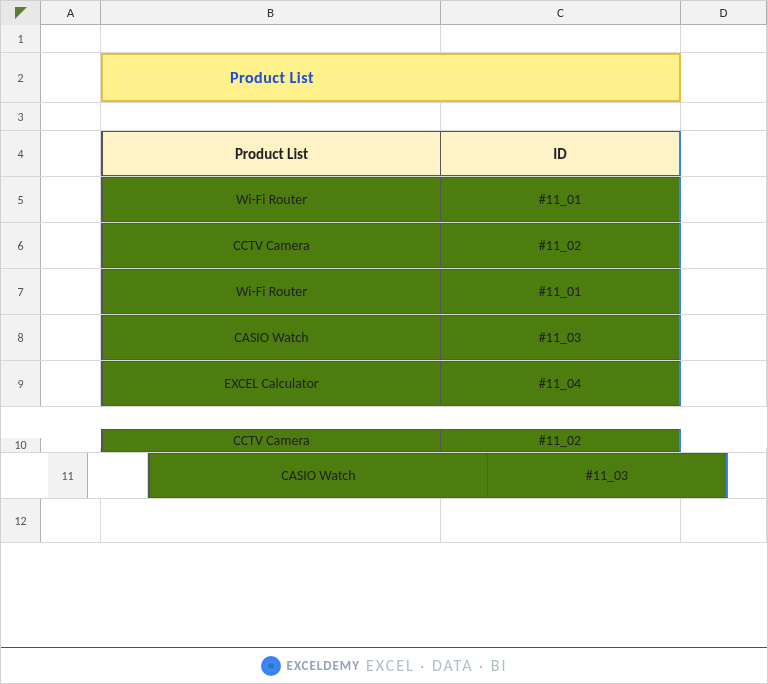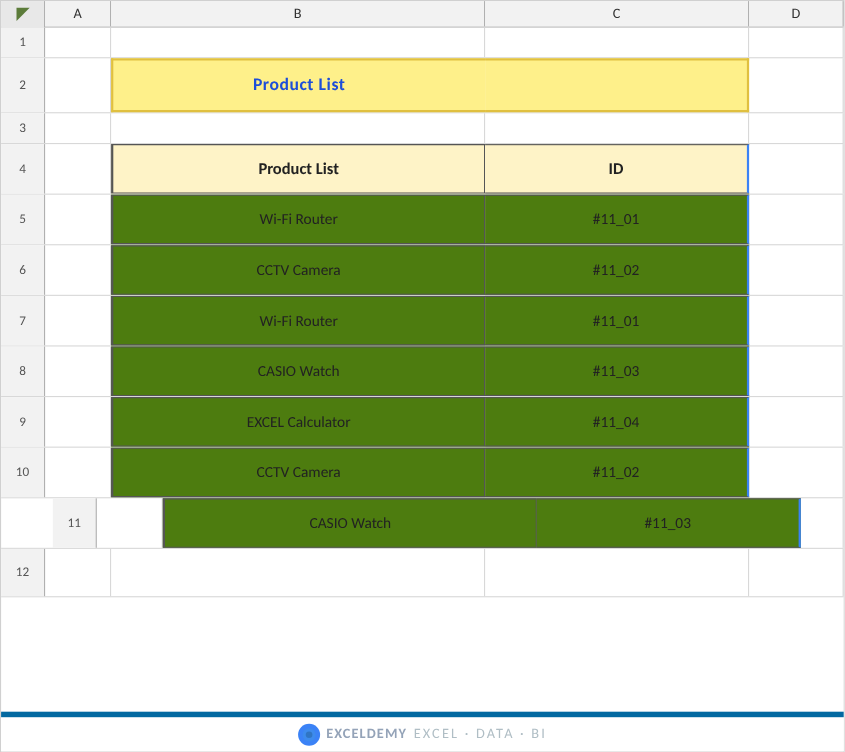--- a/index.html
+++ b/index.html
@@ -112,21 +112,21 @@
     
     .row-1 { height: 28px; }
     .row-2 { height: 50px; }
     .row-3 { height: 28px; }
     .row-4 { height: 46px; }
     .row-5  { height: 46px; }
     .row-6  { height: 46px; }
     .row-7  { height: 46px; }
     .row-8  { height: 46px; }
     .row-9  { height: 46px; }
-    .row-10 { height: 46px; }
+    .row-10 { height: 46px; align-items: flex-end; }
     .row-11 { height: 46px; padding-left: 47px; }
     .row-12 { height: 44px; }
 
     
     .title-cell {
       background: #fef08a;
       font-size: 20px;
       font-weight: bold;
       color: #333;
       letter-spacing: 0.5px;
@@ -149,21 +149,21 @@
       border: 1px solid #888;
     }
 
     
     .footer-row {
       height: 36px;
       display: flex;
       align-items: center;
       justify-content: center;
       background: #ffffff;
-      border-top: 5px solid #0369a1;
+      border-top: 1px solid #0369a1;
     }
 
     .watermark {
       font-size: 12px;
       color: #a0aec0;
       display: flex;
       align-items: center;
       gap: 6px;
     }
 
@@ -385,17 +385,17 @@
 
   <div class="footer-row">
     <div class="watermark">
       <div class="watermark-icon">
         <svg width="14" height="14" viewBox="0 0 14 14" fill="none" xmlns="http://www.w3.org/2000/svg">
           <circle cx="7" cy="7" r="6" fill="#4299e1" opacity="0.4"></circle>
           <circle cx="7" cy="7" r="3" fill="#2b6cb0" opacity="0.7"></circle>
         </svg>
       </div>
       <span class="watermark-text" style="font-size:13px; color:#94a3b8; font-weight:600;">exceldemy</span>
-      <span style="font-size:13px; color:#b0bec5; letter-spacing:2px;">EXCEL · DATA · BI</span>
+      <span style="font-size:16px; color:#b0bec5; letter-spacing:2px;">EXCEL · DATA · BI</span>
     </div>
   </div>
 
 </div>
 
 </body></html>

